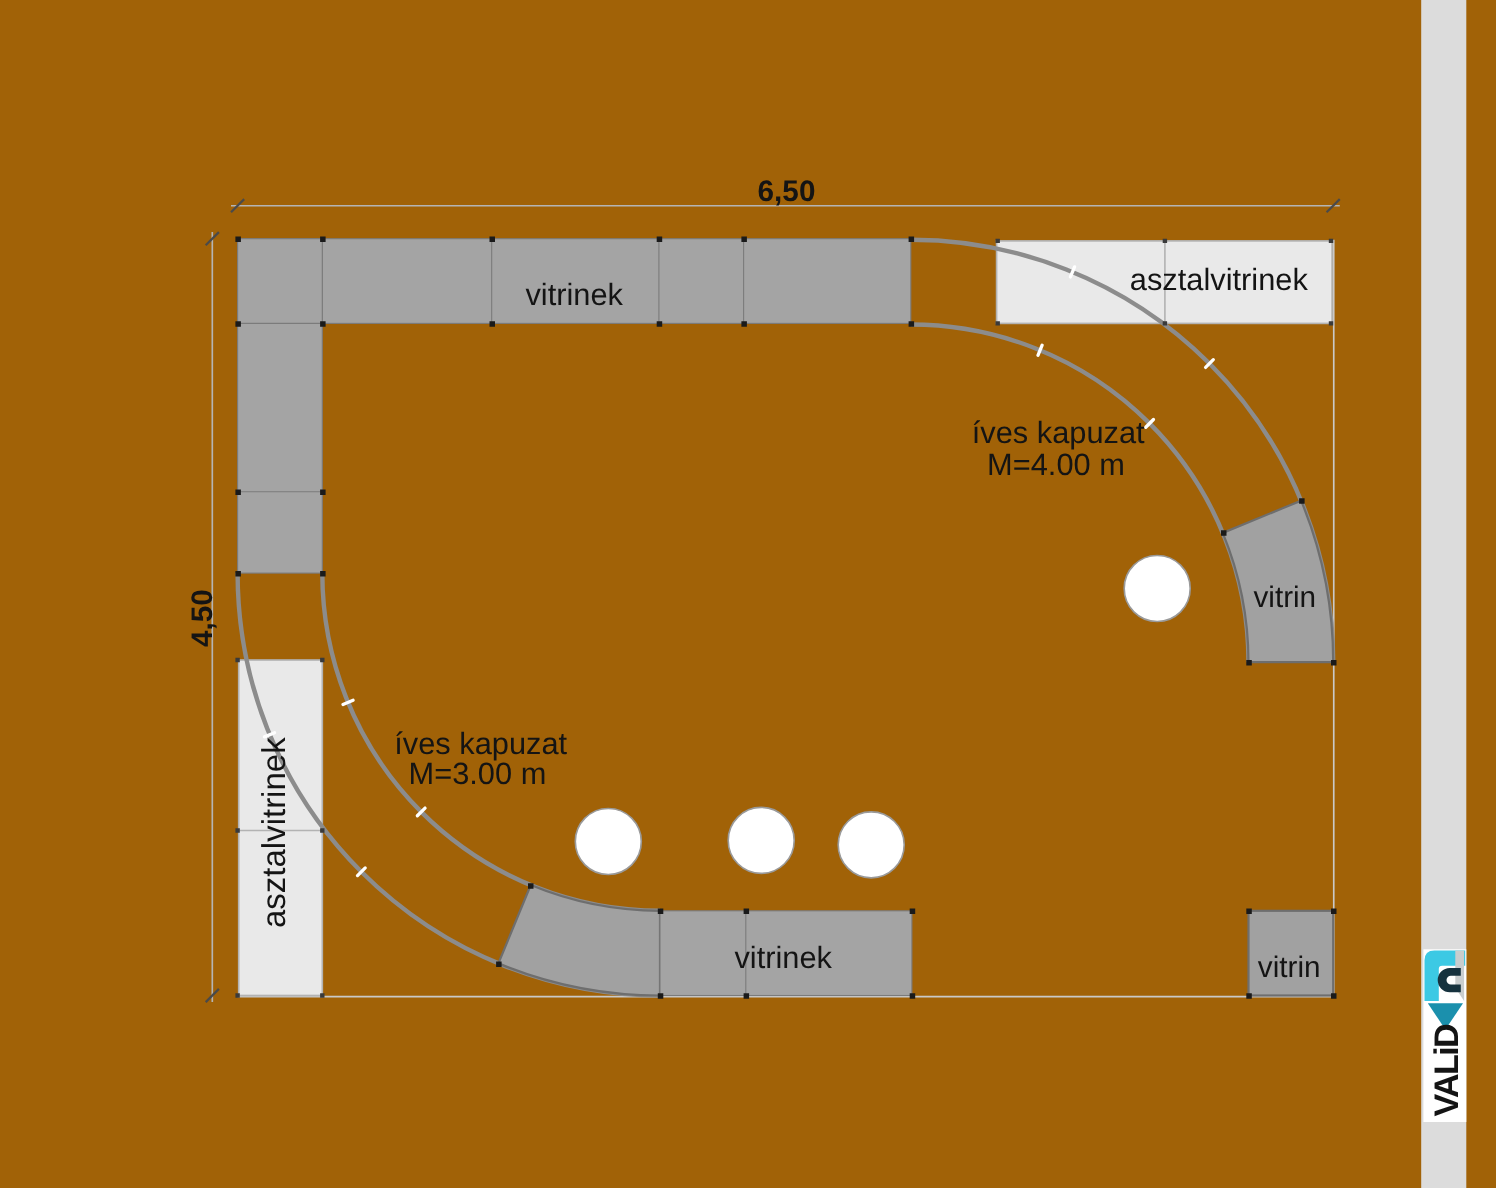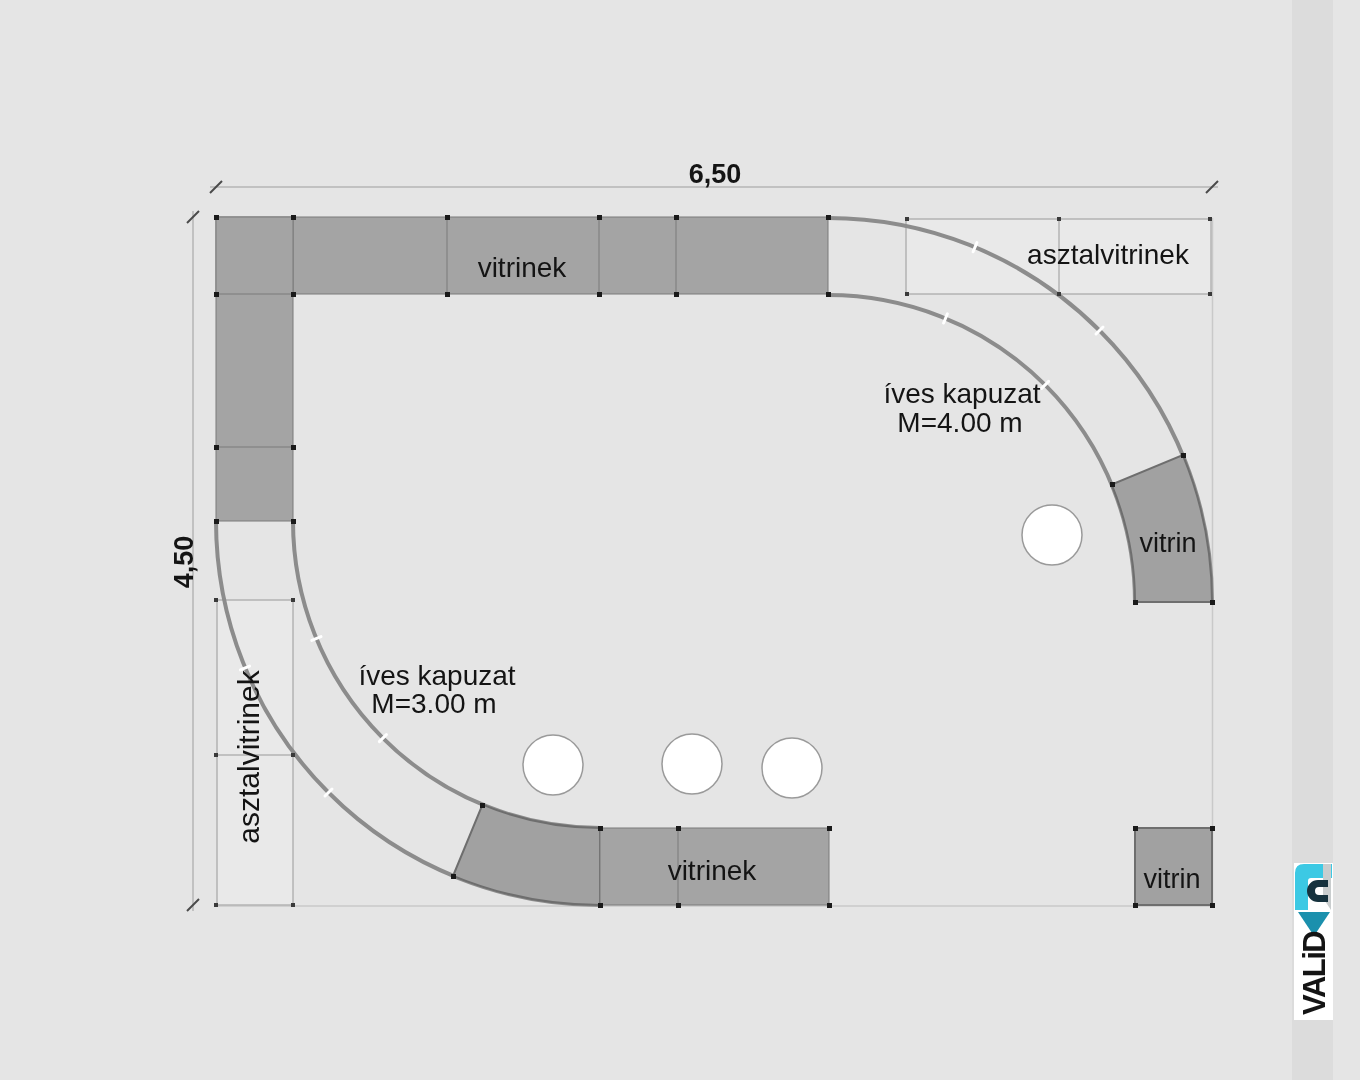--- a/index.html
+++ b/index.html
@@ -1,16 +1,16 @@
 <!DOCTYPE html>
 <html><head>
 <meta charset="utf-8">
 <style>
   html,body{margin:0;padding:0;background:#ffffff;}
-  .canvas{position:relative;width:1360px;height:1080px;background:#e5e5e5;overflow:hidden;
+  .canvas{position:relative;width:1360px;height:1080px;background:#a16207;overflow:hidden;
           font-family:"Liberation Sans",sans-serif;}
   svg{position:absolute;left:0;top:0;}
   svg text{font-family:"Liberation Sans",sans-serif;fill:#141414;}
   .band{fill:#a4a4a4;stroke:#7b7b7b;stroke-width:1;}
   .segline{stroke:#7b7b7b;stroke-width:1;}
   .patch{fill:#a1a1a1;stroke:#6e6e6e;stroke-width:2;}
   .lightbox{fill:#e9e9e9;stroke:#b3b3b3;stroke-width:1.5;}
   .lightline{stroke:#b3b3b3;stroke-width:1.5;}
   .arc{fill:none;stroke:#8c8c8c;stroke-width:4;}
   .thin{stroke:#c9c9c9;stroke-width:1.5;fill:none;}

